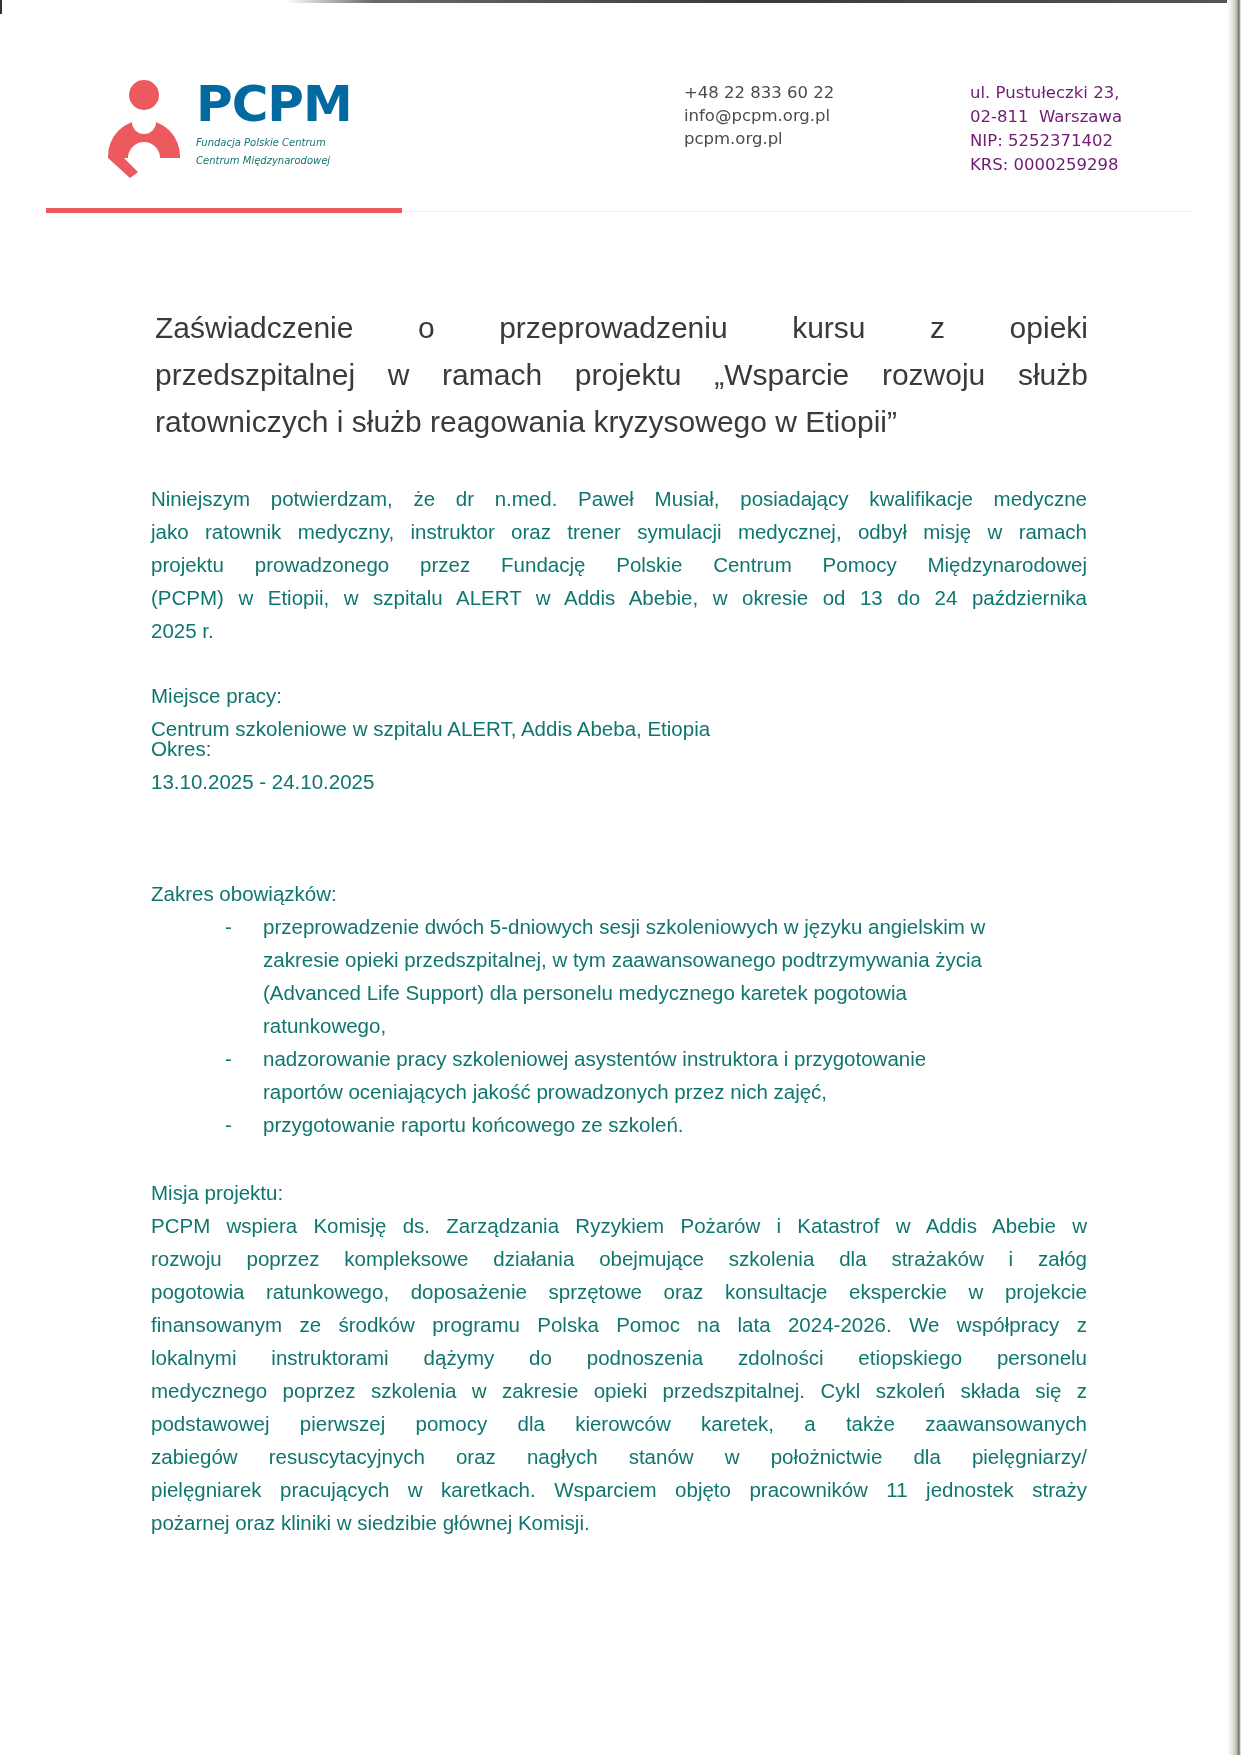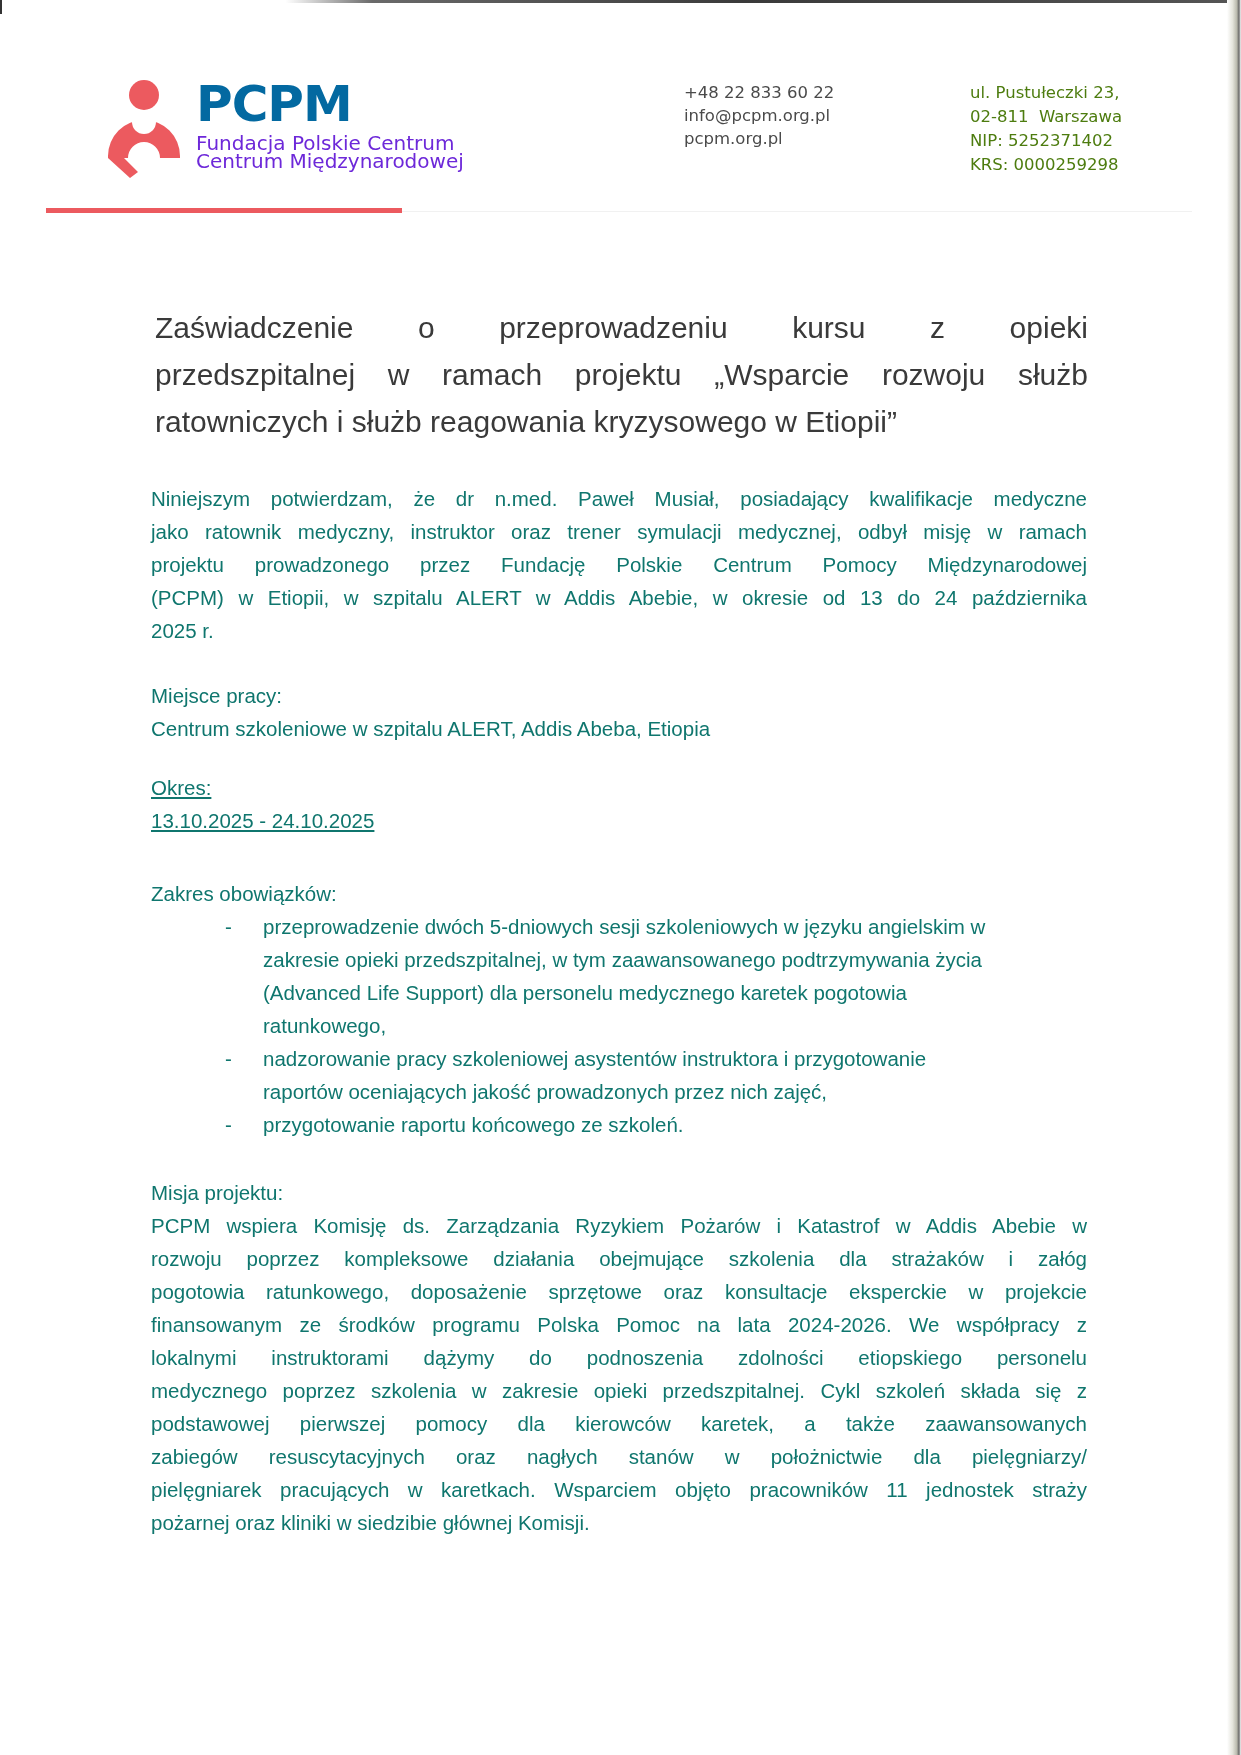--- a/index.html
+++ b/index.html
@@ -47,40 +47,41 @@
     .brand-name {
       font-family: "DejaVu Sans", sans-serif;
       font-weight: bold;
       font-size: 50px;
       line-height: 52px;
       color: #0369a1;
       letter-spacing: -1px;
     }
     .brand-sub {
       font-family: "DejaVu Sans", sans-serif;
-      font-size: 20px;
+      font-size: 10px;
       line-height: 18px;
-      color: #6d28d9;
+      color: #0f766e;
       margin-top: 4px;
+      font-style: italic;
     }
     .contact {
       position: absolute;
       left: 684px; top: 81px;
       font-family: "DejaVu Sans", sans-serif;
       font-size: 16.5px;
       line-height: 23px;
       color: #4a4a4a;
     }
     .address {
       position: absolute;
       left: 970px; top: 81px;
       font-family: "DejaVu Sans", sans-serif;
       font-size: 16.5px;
       line-height: 24px;
-      color: #4d7c0f;
+      color: #701a75;
     }
     .address .addr-line { white-space: pre; }
     .header-rule {
       position: absolute;
       left: 46px; top: 208px;
       width: 356px; height: 5px;
       background: #ec5a5f;
     }
     .header-rule-faint {
       position: absolute;
@@ -119,21 +120,21 @@
     .justify-line {
       display: block;
       text-align: justify;
       text-align-last: justify;
       white-space: nowrap;
     }
     .justify-line.last { text-align-last: left; }
     .intro { top: 482px; }
     .section-label { display: block; }
     .workplace { top: 679px; }
-    .period { top: 771px; text-decoration: underline; }
+    .period { top: 732px; }
     .duties { top: 877px; }
     .duty-list {
       margin: 0;
       padding: 0;
       list-style: none;
     }
     .duty-item {
       position: relative;
       padding-left: 112px;
     }

